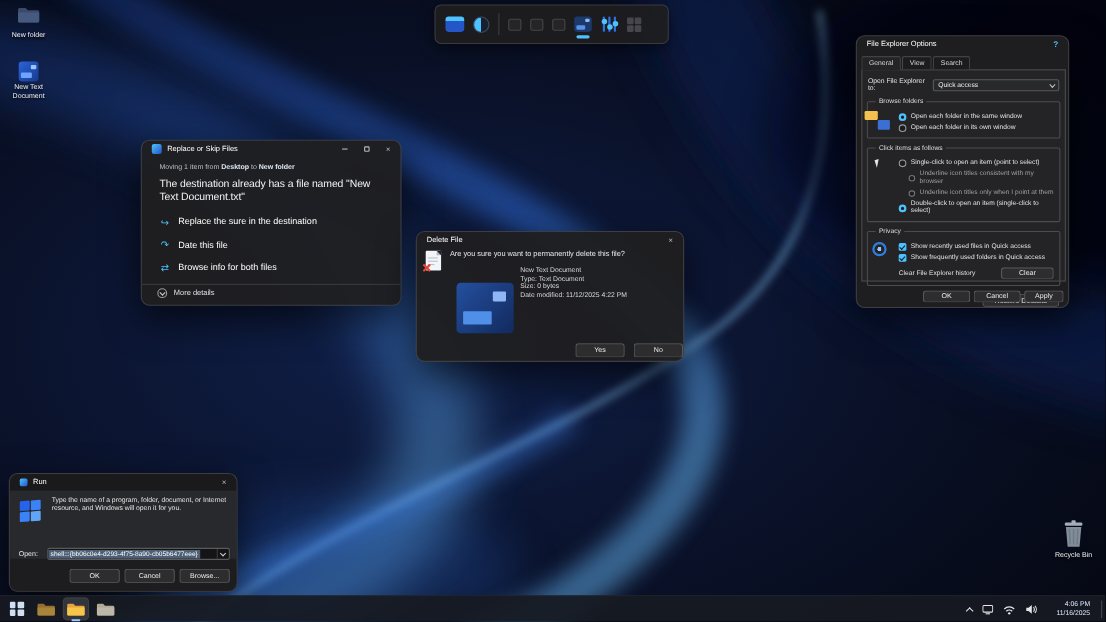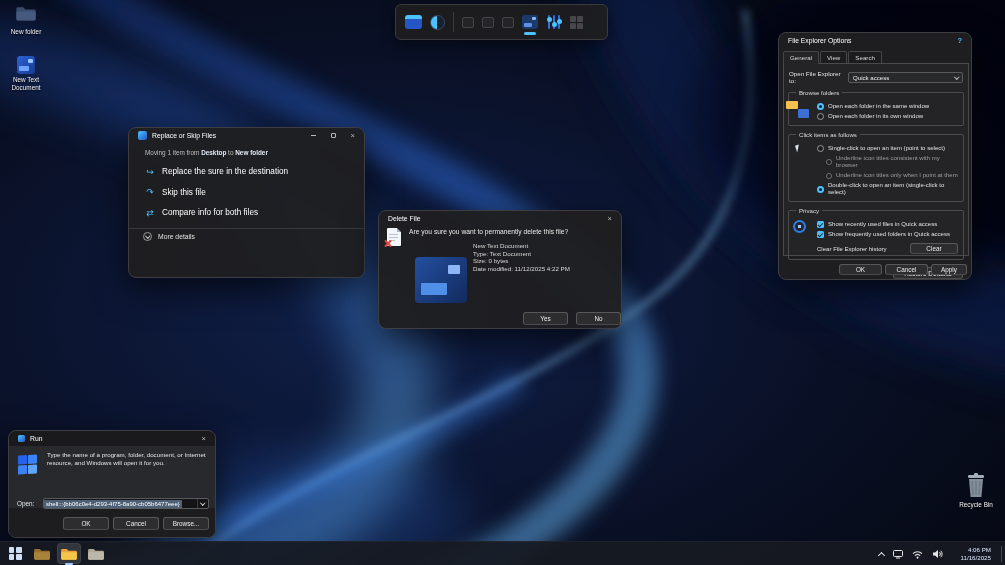--- a/index.html
+++ b/index.html
@@ -247,31 +247,32 @@
     <span class="wc">
       <span class="mini"></span>
       <span class="maxi"></span>
       <span class="x">×</span>
     </span>
   </div>
   <div class="body">
     <div class="moving-line">
       <span>Moving 1 item from </span><b>Desktop</b><span> to </span><b>New folder</b>
     </div>
+    <div class="headline">The destination already has a file named "New Text Document.txt"</div>
     <div class="opt-row">
       <span class="gl">↪</span>
       <span>Replace the sure in the destination</span>
     </div>
     <div class="opt-row">
       <span class="gl">↷</span>
-      <span>Skip this file</span>
+      <span>Date this file</span>
     </div>
     <div class="opt-row">
       <span class="gl">⇄</span>
-      <span>Compare info for both files</span>
+      <span>Browse info for both files</span>
     </div>
   </div>
   <div id="more-details">
     <span class="circ-chev">
         <span class="chev"></span>
       </span>
     <span>More details</span>
   </div>
 </div>
 

